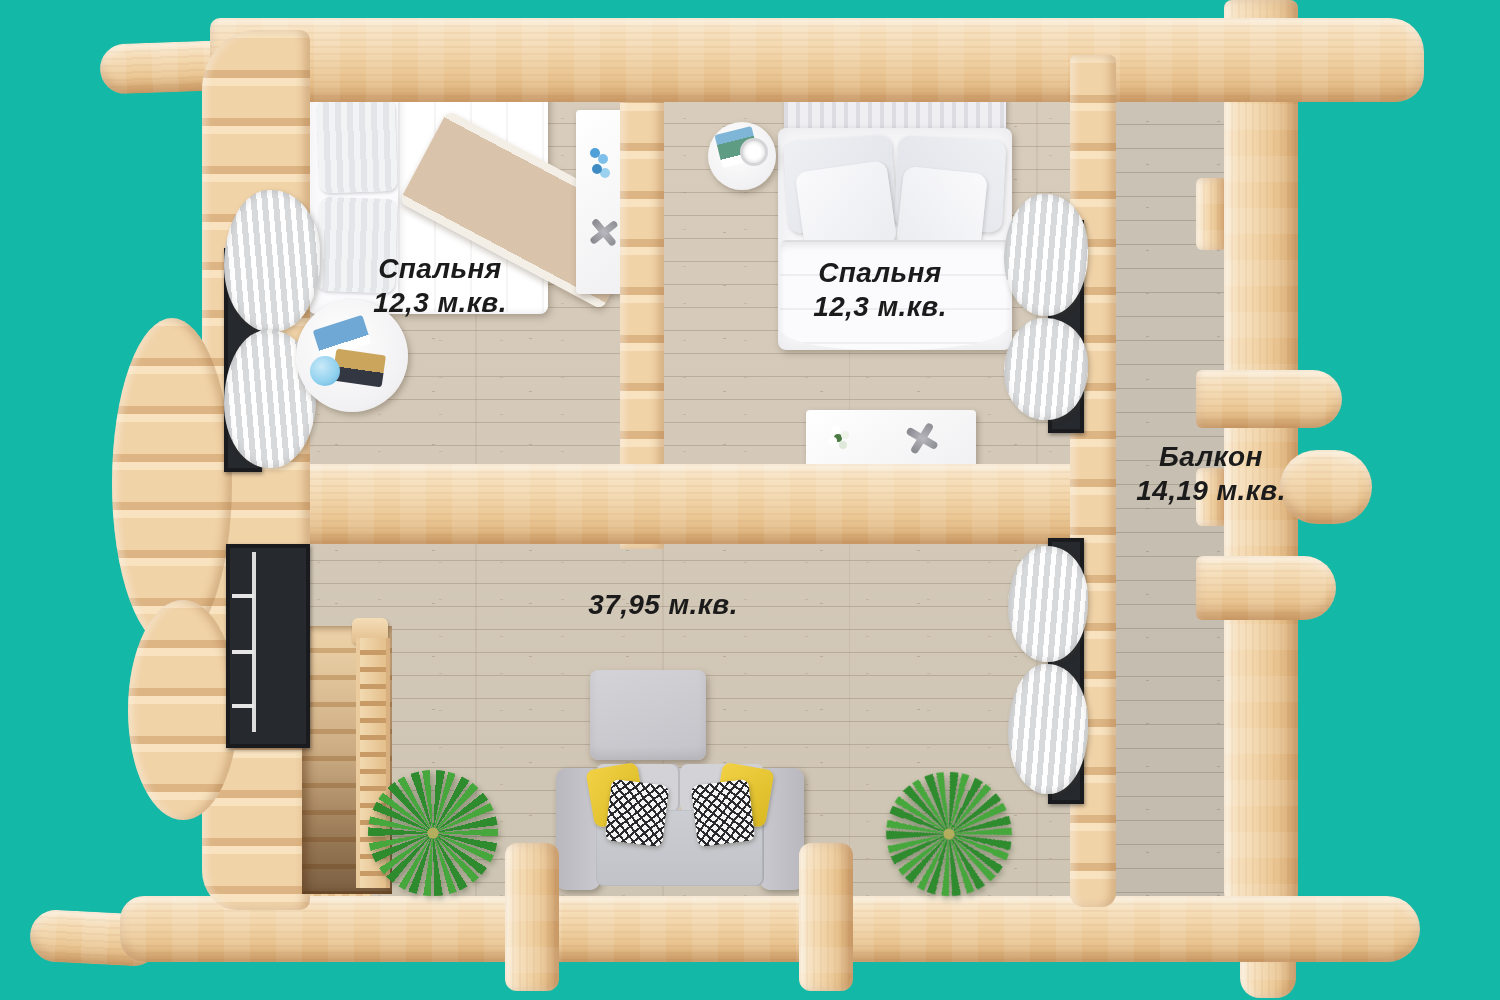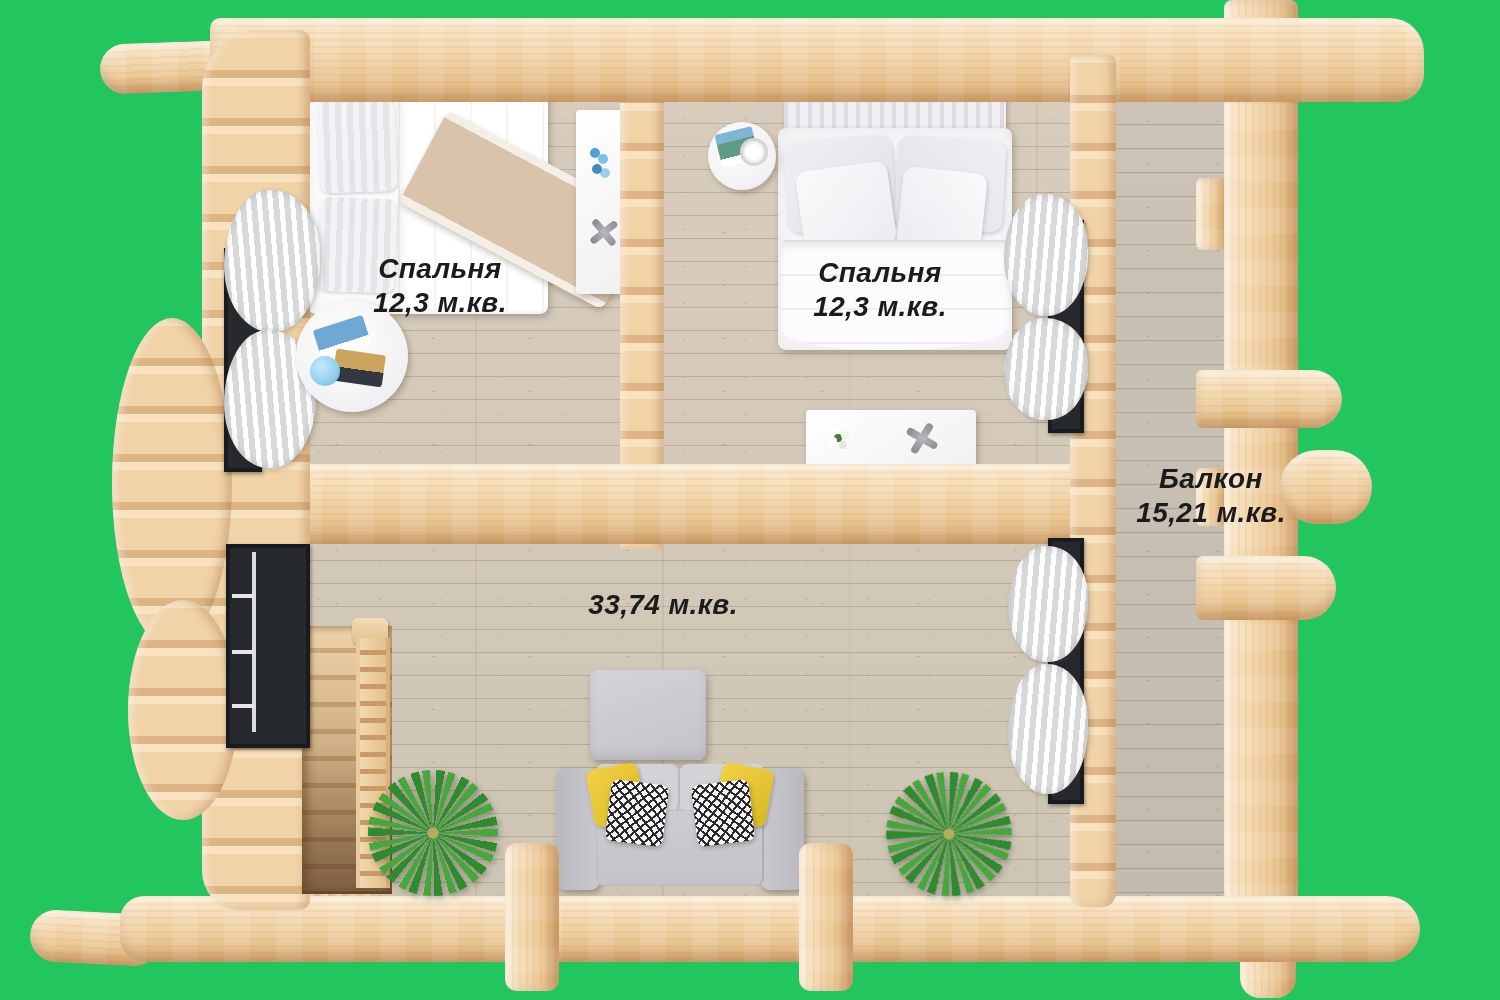--- a/index.html
+++ b/index.html
@@ -1,16 +1,16 @@
 <!DOCTYPE html>
 <html><head>
 <meta charset="utf-8">
 <style>
   html,body{margin:0;padding:0;background:#fff;}
-  .stage{position:relative;width:1500px;height:1000px;background:#22c55e;overflow:hidden;
+  .stage{position:relative;width:1500px;height:1000px;background:#14b8a6;overflow:hidden;
          font-family:"Liberation Sans",sans-serif;}
   .abs{position:absolute;}
 
   
   .log{
     background:
       repeating-linear-gradient(90deg, rgba(255,255,255,.10) 0 26px, rgba(0,0,0,0) 26px 52px),
       repeating-linear-gradient(180deg, rgba(185,135,80,.10) 0 2px, rgba(0,0,0,0) 2px 7px),
       linear-gradient(180deg,#f9e7ca 0%,#f3d7ad 38%,#eac693 68%,#d9ab74 100%);
     box-shadow: inset 0 -7px 10px rgba(150,95,45,.28), inset 0 5px 8px rgba(255,255,255,.45);
@@ -244,20 +244,20 @@
 
   <div class="abs room-label" style="left:330px;top:252px;width:220px;">
     <div>Спальня</div>
     <div>12,3 м.кв.</div>
   </div>
   <div class="abs room-label" style="left:770px;top:256px;width:220px;">
     <div>Спальня</div>
     <div>12,3 м.кв.</div>
   </div>
   <div class="abs room-label" style="left:553px;top:588px;width:220px;">
-    <div>33,74 м.кв.</div>
-  </div>
-  <div class="abs room-label" style="left:1101px;top:462px;width:220px;">
+    <div>37,95 м.кв.</div>
+  </div>
+  <div class="abs room-label" style="left:1101px;top:440px;width:220px;">
     <div>Балкон</div>
-    <div>15,21 м.кв.</div>
+    <div>14,19 м.кв.</div>
   </div>
 
 </div>
 
 </body></html>

